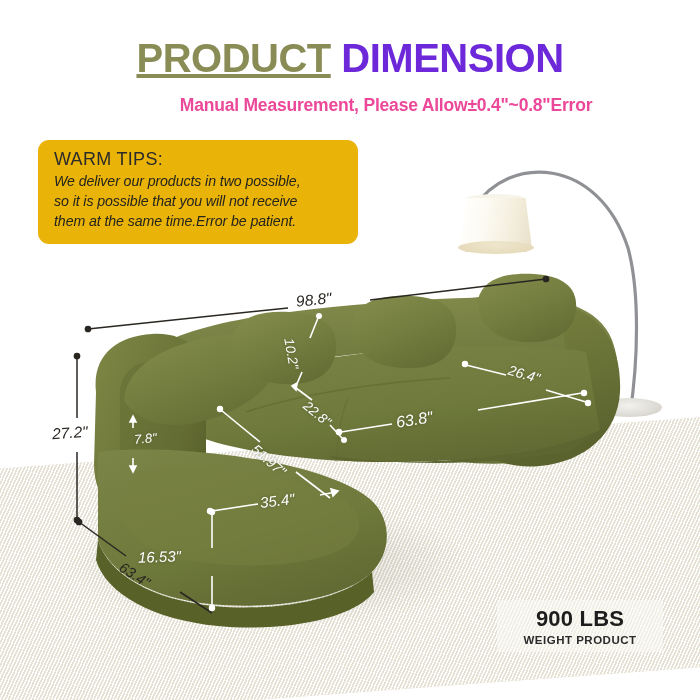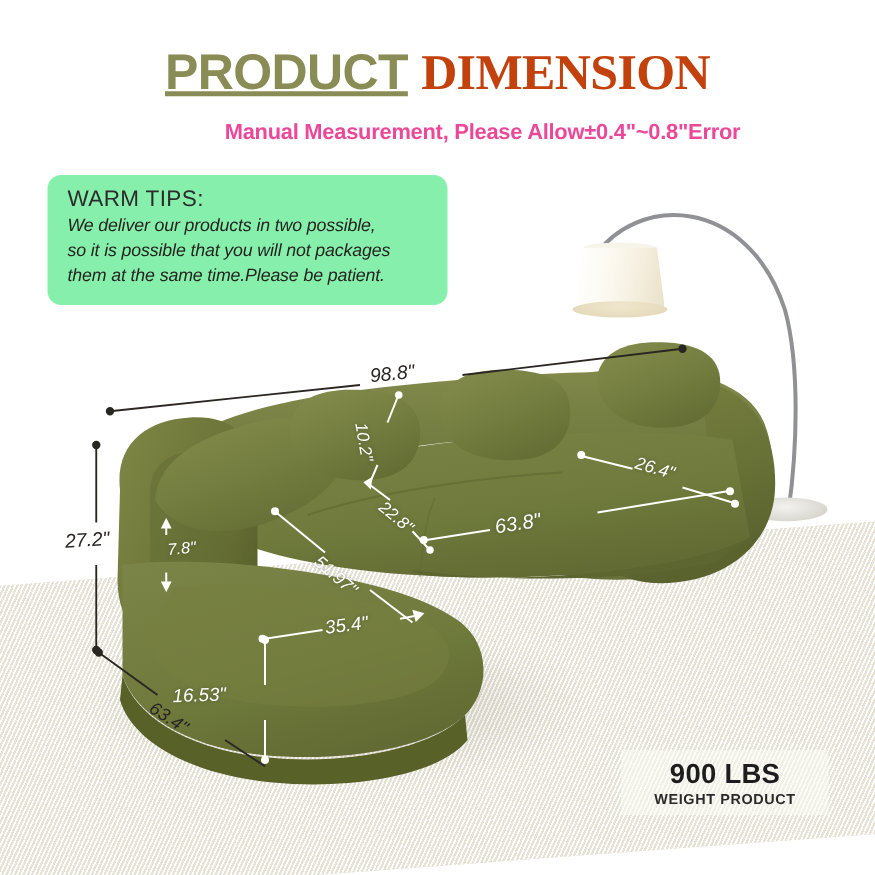--- a/index.html
+++ b/index.html
@@ -12,31 +12,31 @@
   }
   #stage { position:absolute; inset:0; width:700px; height:700px; }
 
   
   .title {
     position:absolute; top:38px; left:0; width:700px;
     text-align:center; font-size:40px; font-weight:bold;
     letter-spacing:-0.5px; line-height:1;
   }
   .title .g { color:#8a8c55;text-decoration:underline; }
-  .title .d { color:#c2410c;font-family:Liberation Serif, serif; }
+  .title .d { color:#6d28d9; }
   .subtitle {
     position:absolute; top:95px; left:16px; width:700px;
     text-align:center; font-size:17.5px; font-weight:bold;
     color:#ec4899; letter-spacing:-0.2px;margin-left:20px;
   }
 
   
   .tips {
     position:absolute; left:38px; top:140px; width:320px; height:104px;
-    background:#86efac; border-radius:11px; padding:9px 14px 8px 16px;
+    background:#eab308; border-radius:11px; padding:9px 14px 8px 16px;
   }
   .tips-head {
     font-size:18px; color:#2b2b2b; letter-spacing:.3px;
     font-family:"Liberation Sans", sans-serif; margin-bottom:1px;
   }
   .tips-body {
     font-size:14.2px; font-style:italic; color:#24241f;
     line-height:1.42; letter-spacing:-0.1px;
   }
 
@@ -312,22 +312,22 @@
   </div>
 
   <div class="title">
     <span class="g">PRODUCT</span><span> </span><span class="d">DIMENSION</span>
   </div>
   <div class="subtitle">Manual Measurement,   Please Allow±0.4"~0.8"Error</div>
 
   <div class="tips">
     <div class="tips-head">WARM TIPS:</div>
     <div class="tips-body">We deliver our products in two possible,</div>
-    <div class="tips-body">so it is possible that you will not packages</div>
-    <div class="tips-body">them at the same time.Please be patient.</div>
+    <div class="tips-body">so it is possible that you will not receive</div>
+    <div class="tips-body">them at the same time.Error be patient.</div>
   </div>
 
   <div class="badge">
     <div class="badge-main">900 LBS</div>
     <div class="badge-sub">WEIGHT PRODUCT</div>
   </div>
 
 </div>
 
 </body></html>

